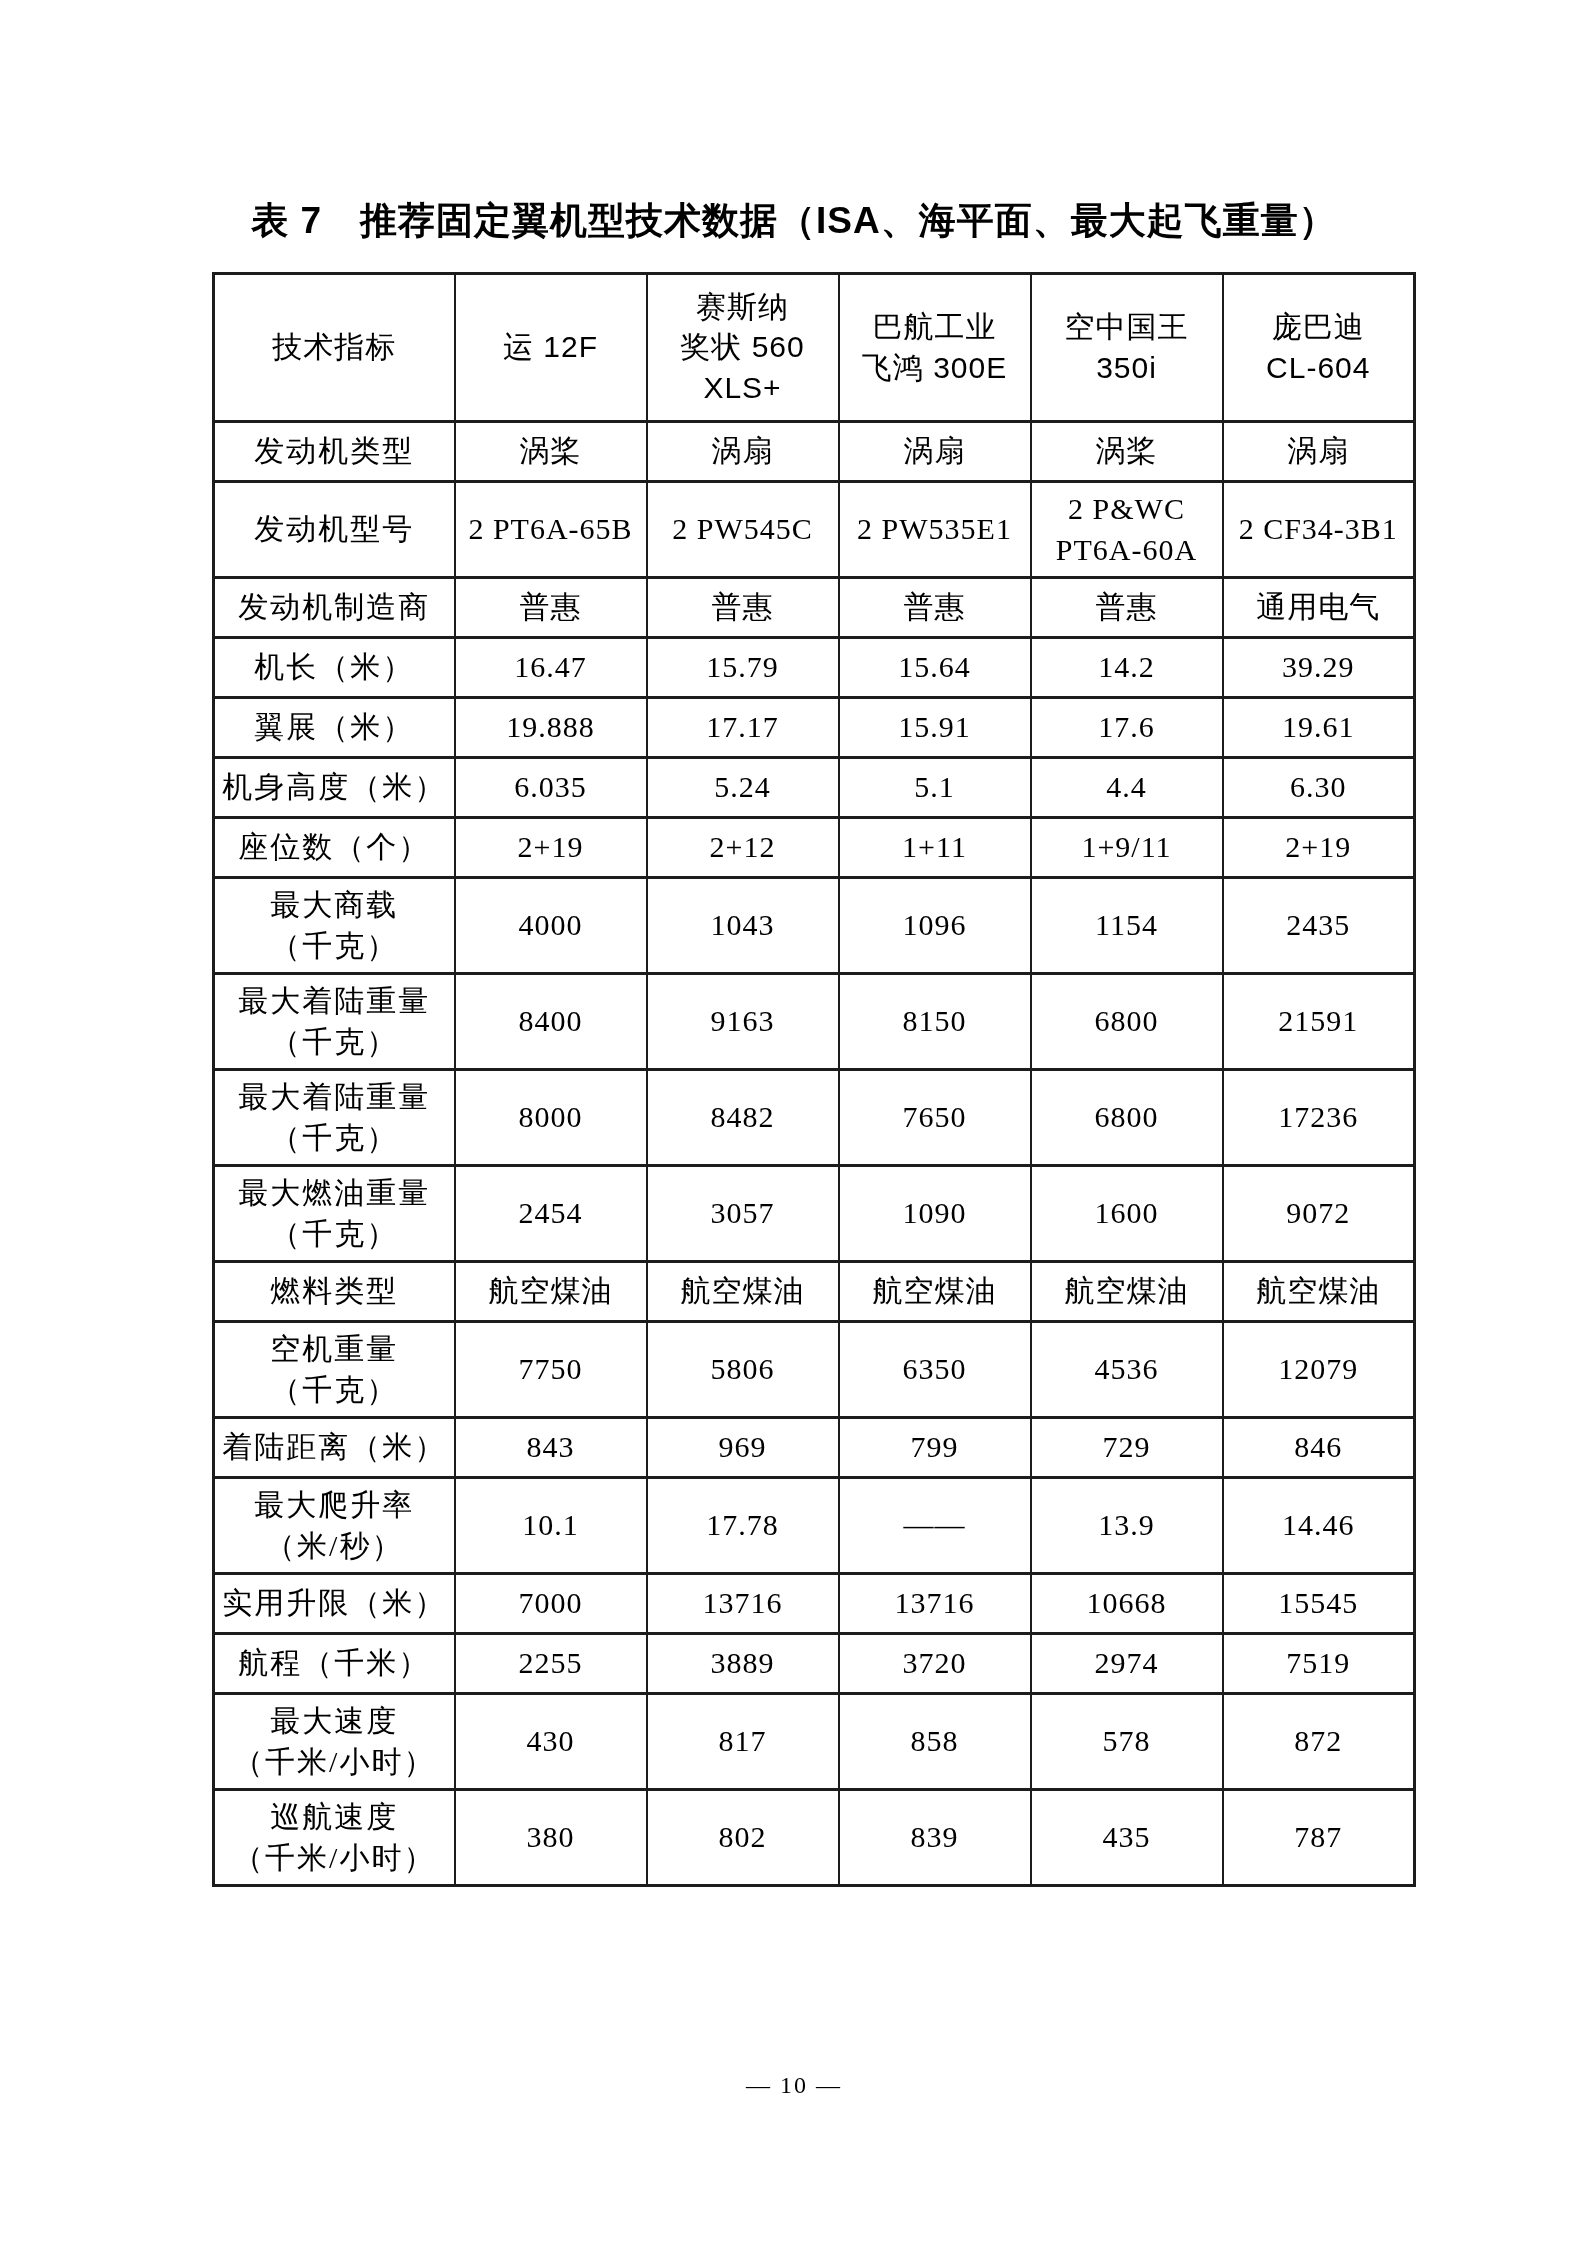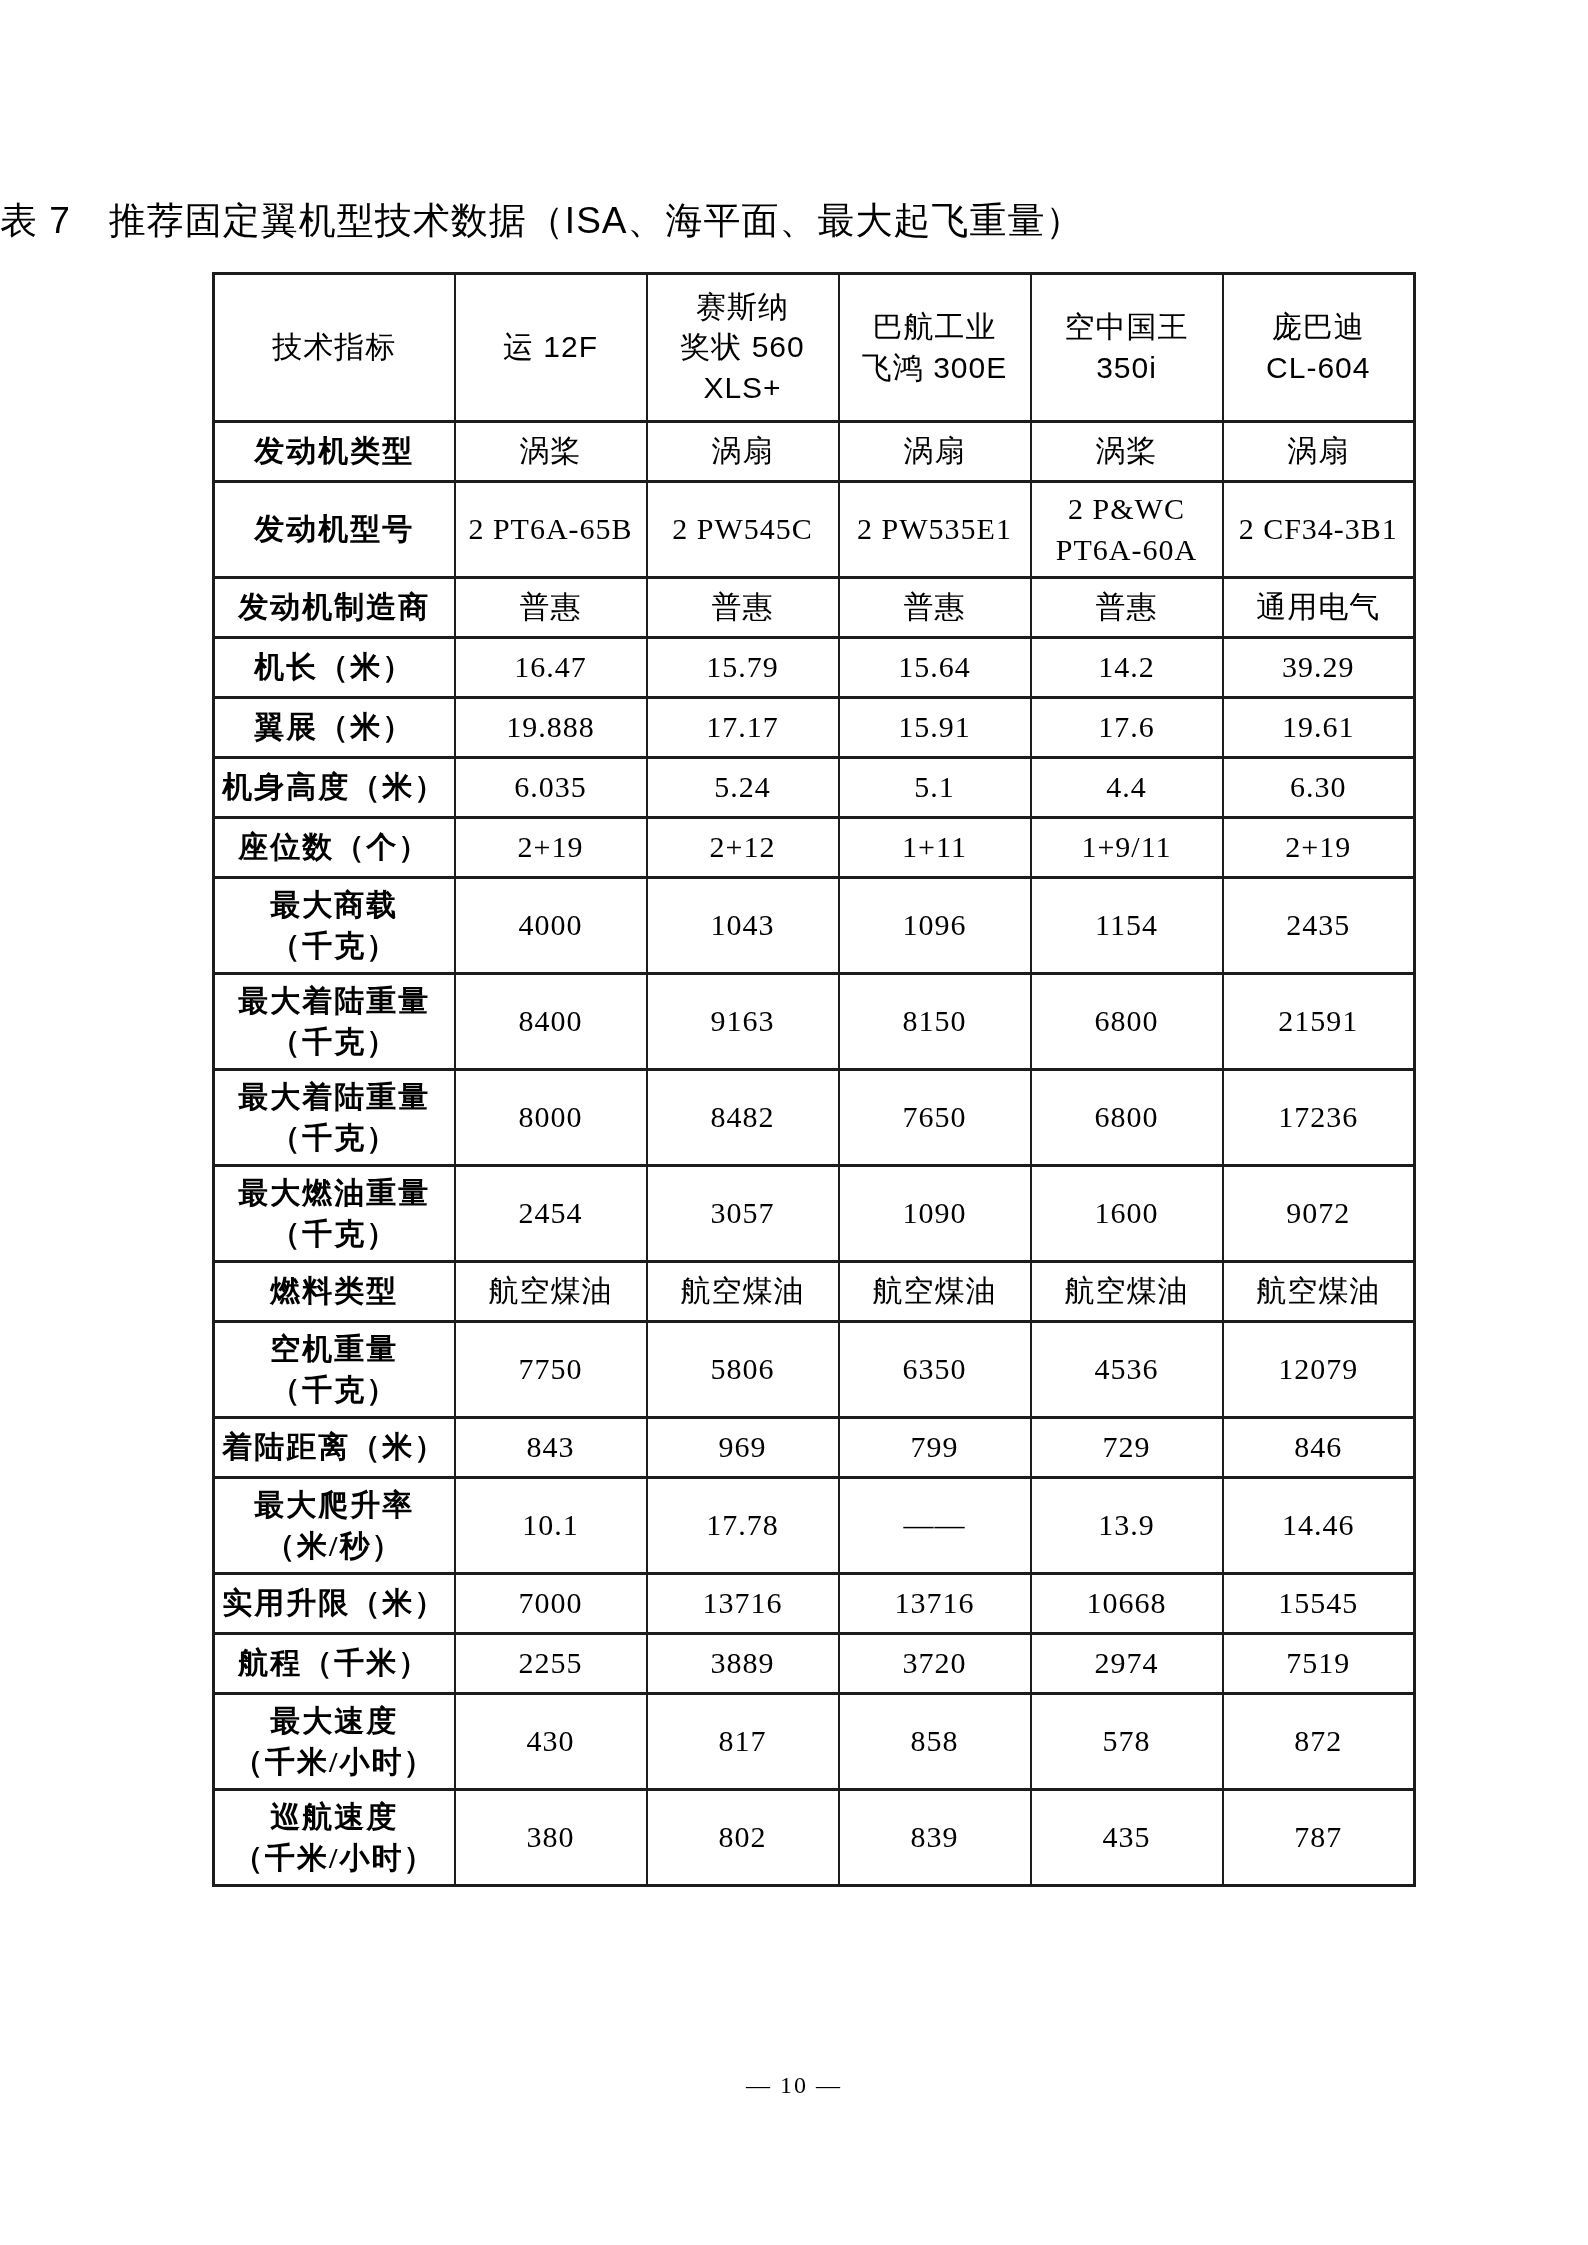--- a/index.html
+++ b/index.html
@@ -15,23 +15,24 @@
     background: #ffffff;
     overflow: hidden;
     font-family: "Liberation Serif", "DejaVu Serif", serif;
   }
   .doc-title {
     position: absolute;
     top: 196px;
     left: 0;
     width: 100%;
     margin: 0;
+    text-align: center;
     font-family: "Liberation Sans", "DejaVu Sans", sans-serif;
     font-size: 37px;
-    font-weight: normal;
+    font-weight: bold;
     letter-spacing: 1px;
     white-space: nowrap;
   }
   table.spec-table {
     position: absolute;
     left: 212px;
     top: 272px;
     width: 1201px;
     table-layout: fixed;
     border-collapse: collapse;
@@ -54,21 +55,21 @@
   .spec-table thead th {
     font-family: "Liberation Sans", "DejaVu Sans", sans-serif;
     font-weight: normal;
     font-size: 30px;
     line-height: 1.35;
     letter-spacing: 1px;
   }
   .spec-table tbody tr.single { height: 60px; }
   .spec-table tbody tr.tall   { height: 96px; }
   .spec-table tbody th {
-    font-weight: bold;
+    font-weight: normal;
     font-size: 30px;
     letter-spacing: 2px;
     line-height: 1.35;
   }
   .spec-table tbody td {
     font-size: 30px;
     letter-spacing: 1px;
     line-height: 1.35;
   }
   .page-number {

